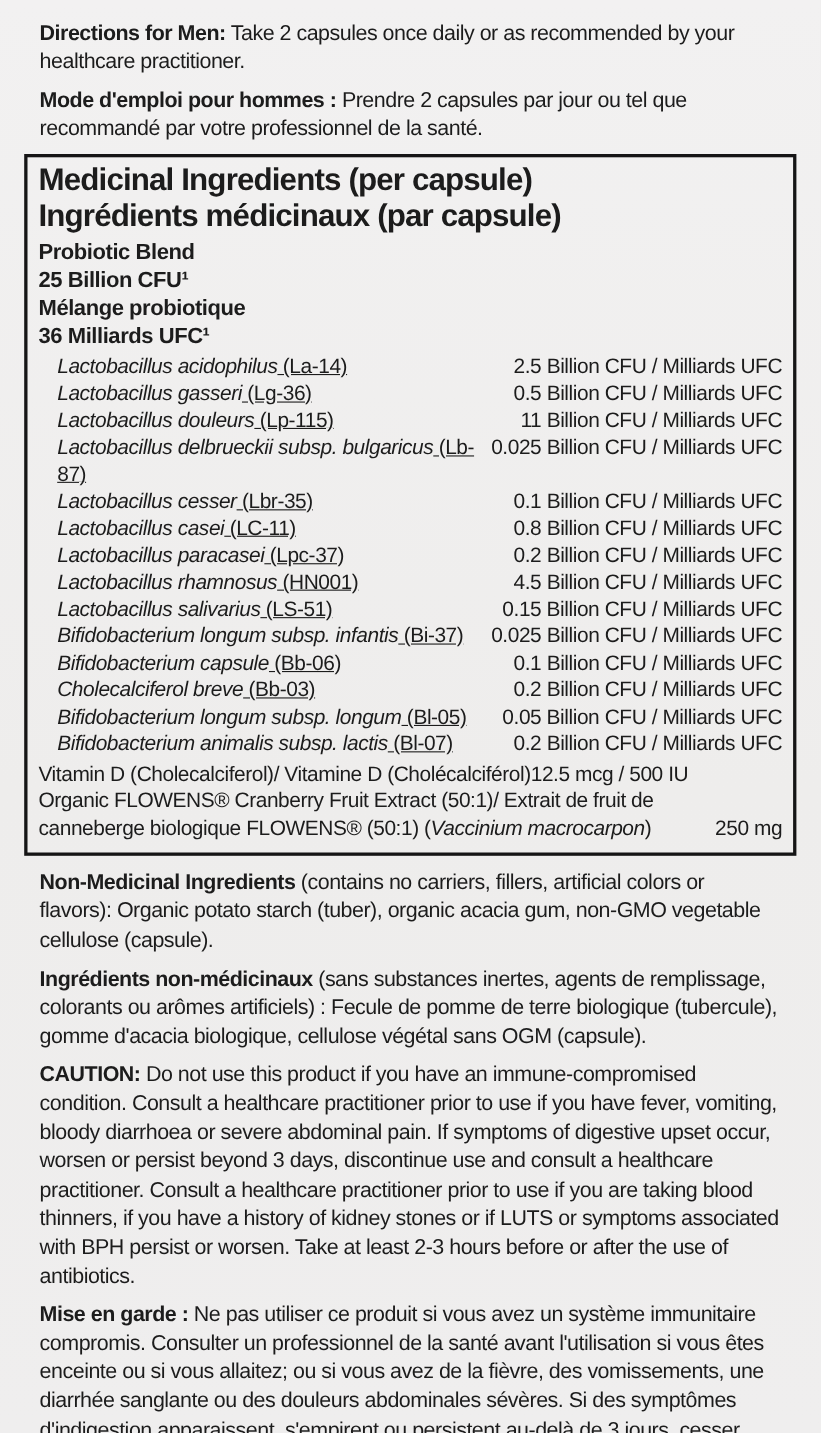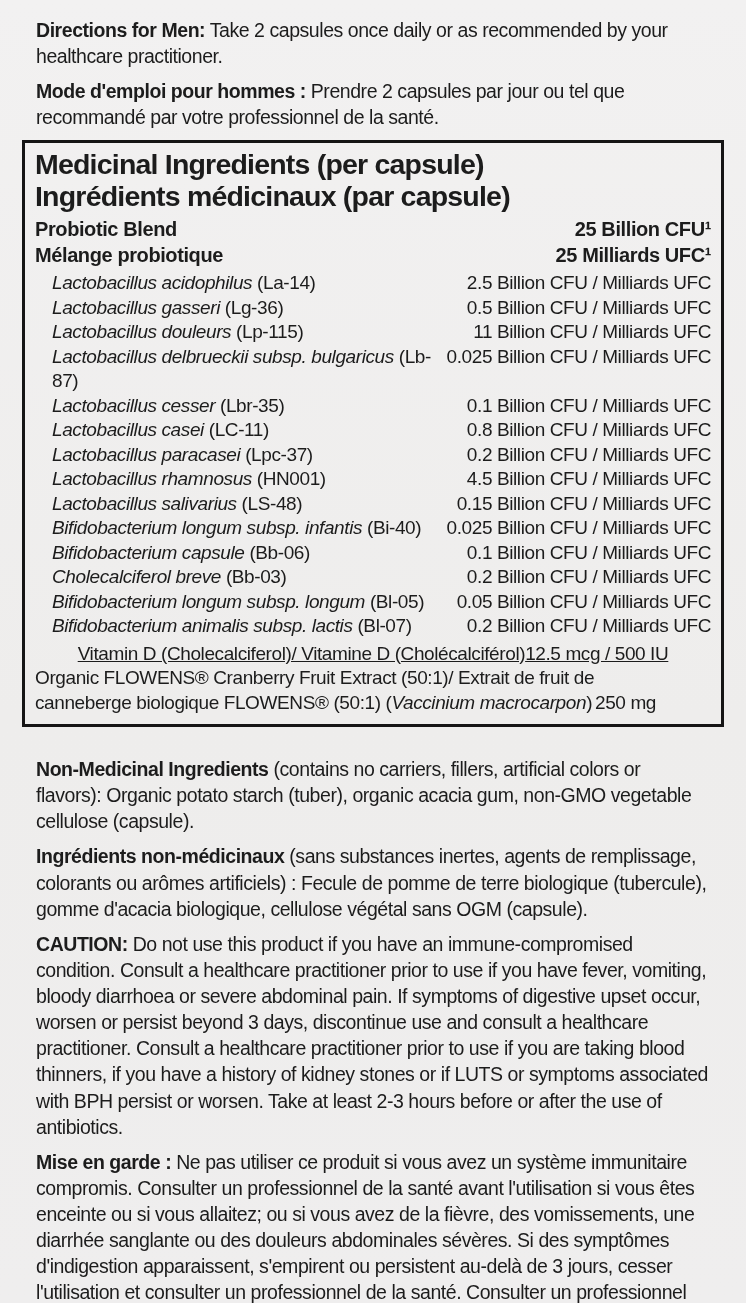--- a/index.html
+++ b/index.html
@@ -21,67 +21,67 @@
   .para {
     font-size: 19.5px;
     line-height: 1.34;
     letter-spacing: -0.45px;
     margin: 0 0 9px 0;
   }
   .para b { letter-spacing: -0.45px; }
   
   .panel {
     border: 3px solid #151515;
-    margin: 9px -14px 29px -14px;
+    margin: 9px -14px 11px -14px;
     padding: 5px 10px 9px 8px;
   }
   .panel-title {
     font-size: 28.5px;
     font-weight: bold;
     letter-spacing: -0.8px;
     line-height: 1.13;
     margin: 0;
     padding-left: 2px;
   }
   .blend-row {
     display: flex;
     justify-content: space-between;
     font-weight: bold;
     font-size: 20px;
     line-height: 1.28;
     letter-spacing: -0.4px;
     padding-left: 2px;
+    flex-direction: column;
   }
   .blend-row:first-of-type { margin-top: 5px; }
   .strains { margin-top: 3px; }
   .strain-row {
     display: flex;
     justify-content: space-between;
     font-size: 19px;
     line-height: 24.5px;
     letter-spacing: -0.4px;
     padding-left: 19px;
   }
   .strain-name { font-style: italic; white-space: nowrap; }
-  .strain-code { font-style: normal; }
+  .strain-code { font-style: normal; text-decoration: underline; }
   .strain-amount { font-style: normal; white-space: nowrap; }
   .plain-row {
     display: flex;
-    justify-content: center;
+    justify-content: flex-start;
     font-size: 19px;
     line-height: 24.5px;
     letter-spacing: -0.4px;
     padding-left: 2px;
     margin-top: 3px;
-    text-decoration: underline;
   }
   .plain-row .amount { white-space: nowrap; }
   .cran-row {
     display: flex;
-    justify-content: flex-start;
+    justify-content: space-between;
     align-items: flex-end;
     font-size: 19px;
     line-height: 24.5px;
     letter-spacing: -0.4px;
     padding-left: 2px;
   }
   .cran-name { max-width: 560px; }
   .latin { font-style: italic; }
 </style>
 </head>
@@ -96,21 +96,21 @@
   <div class="panel">
     <h1 class="panel-title">Medicinal Ingredients (per capsule)</h1>
     <h1 class="panel-title">Ingrédients médicinaux (par capsule)</h1>
 
     <div class="blend-row">
       <span>Probiotic Blend</span>
       <span>25 Billion CFU¹</span>
     </div>
     <div class="blend-row">
       <span>Mélange probiotique</span>
-      <span>25 Milliards UFC¹</span>
+      <span>36 Milliards UFC¹</span>
     </div>
 
     <div class="strains" id="strains">
       <div class="strain-row">
         <span><span class="strain-name">Lactobacillus acidophilus</span><span class="strain-code"> (La-14)</span></span>
         <span class="strain-amount">2.5 Billion CFU / Milliards UFC</span>
       </div>
 
       <div class="strain-row">
         <span><span class="strain-name">Lactobacillus gasseri</span><span class="strain-code"> (Lg-36)</span></span>
@@ -141,27 +141,27 @@
         <span><span class="strain-name">Lactobacillus paracasei</span><span class="strain-code"> (Lpc-37)</span></span>
         <span class="strain-amount">0.2 Billion CFU / Milliards UFC</span>
       </div>
 
       <div class="strain-row">
         <span><span class="strain-name">Lactobacillus rhamnosus</span><span class="strain-code"> (HN001)</span></span>
         <span class="strain-amount">4.5 Billion CFU / Milliards UFC</span>
       </div>
 
       <div class="strain-row">
-        <span><span class="strain-name">Lactobacillus salivarius</span><span class="strain-code"> (LS-48)</span></span>
+        <span><span class="strain-name">Lactobacillus salivarius</span><span class="strain-code"> (LS-51)</span></span>
         <span class="strain-amount">0.15 Billion CFU / Milliards UFC</span>
       </div>
 
 
       <div class="strain-row">
-        <span><span class="strain-name">Bifidobacterium longum subsp. infantis</span><span class="strain-code"> (Bi-40)</span></span>
+        <span><span class="strain-name">Bifidobacterium longum subsp. infantis</span><span class="strain-code"> (Bi-37)</span></span>
         <span class="strain-amount">0.025 Billion CFU / Milliards UFC</span>
       </div>
 
       <div class="strain-row">
         <span><span class="strain-name">Bifidobacterium capsule</span><span class="strain-code"> (Bb-06)</span></span>
         <span class="strain-amount">0.1 Billion CFU / Milliards UFC</span>
       </div>
 
       <div class="strain-row">
         <span><span class="strain-name">Cholecalciferol breve</span><span class="strain-code"> (Bb-03)</span></span>

